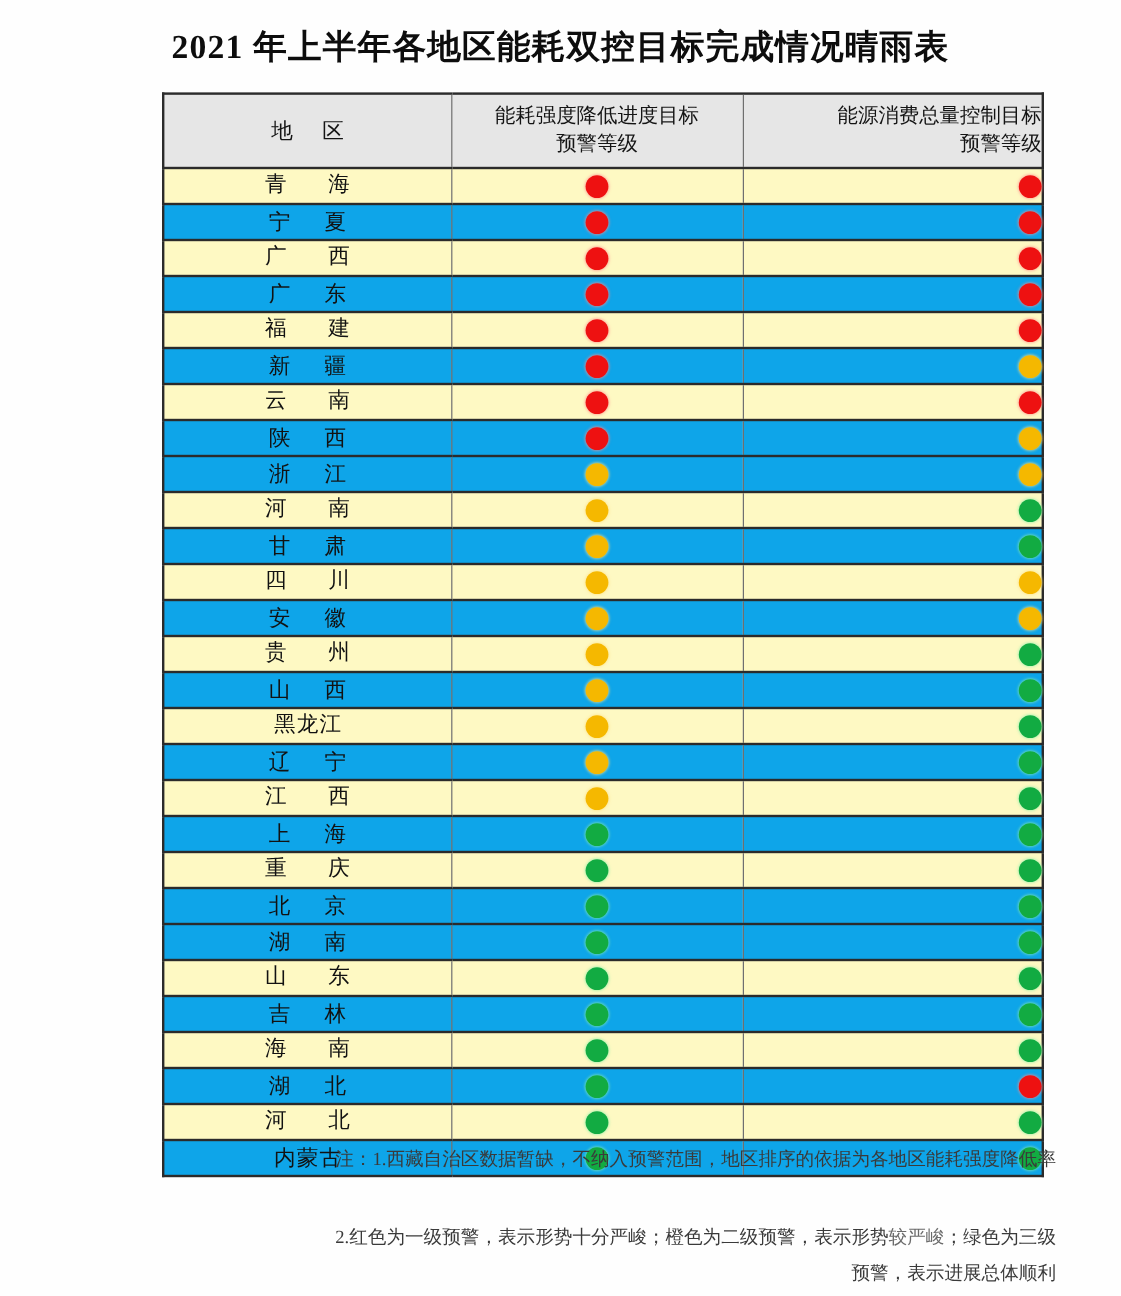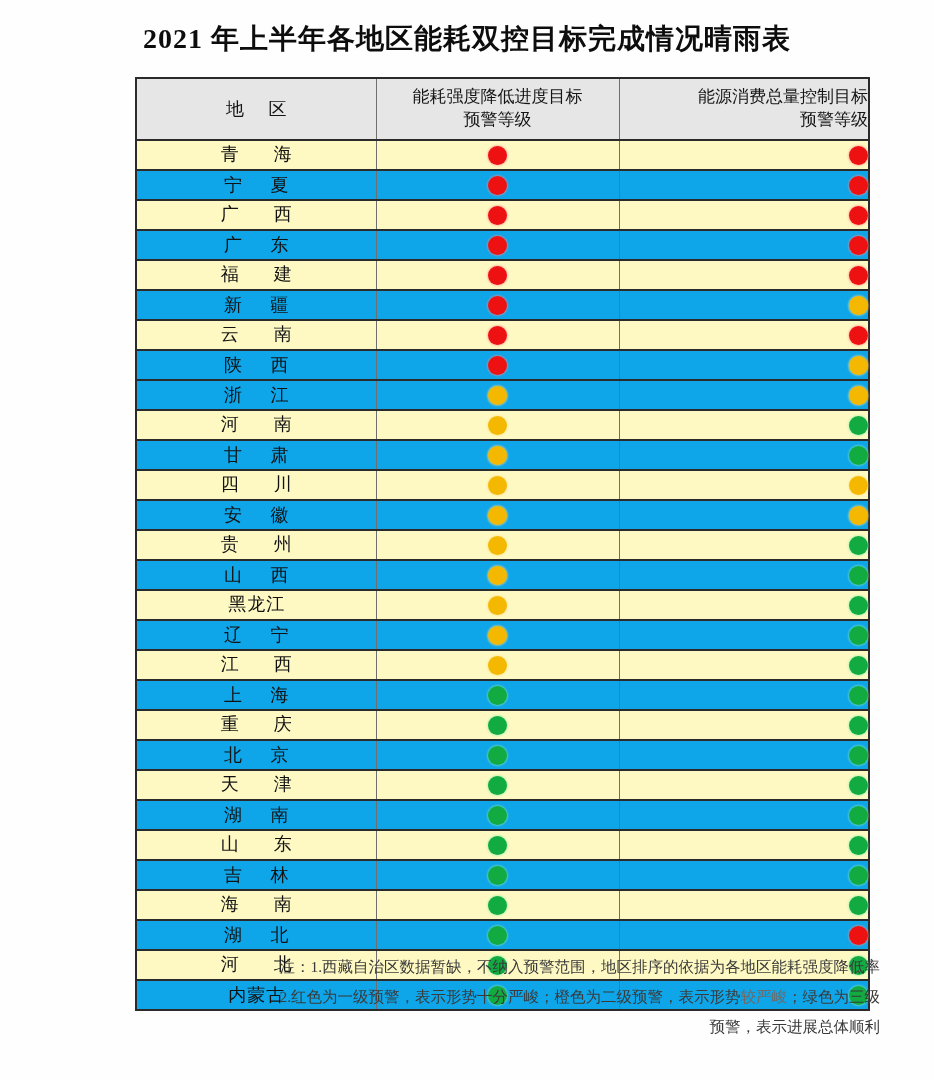--- a/index.html
+++ b/index.html
@@ -122,21 +122,21 @@
     top: 952px;
     width: 740px;
     font-size: 15.5px;
     line-height: 30px;
     color: #3a3a3a;
     font-family: "Liberation Serif", "DejaVu Serif", serif;
     text-align: right;
   }
   .notes .n-line { white-space: nowrap; }
   .notes .n1 { padding-left: 0px; }
-  .notes .n2 { padding-left: 28px; }
+  .notes .n2 { padding-left: 28px; margin-top: 35px; }
   .notes .n3 { padding-left: 44px; }
   .blurred { color: #6b6b6b; filter: blur(0.4px); }
 </style>
 </head>
 <body>
 
 <div id="page">
 
   <div class="title">2021 年上半年各地区能耗双控目标完成情况晴雨表</div>
 
@@ -261,25 +261,20 @@
           <tr class="odd">
             <td class="region"><span class="nm">重 庆</span></td>
             <td class="dotcell"><span class="dot green"></span></td>
             <td class="dotcell"><span class="dot green"></span></td>
           </tr>
           <tr class="even">
             <td class="region"><span class="nm">北 京</span></td>
             <td class="dotcell"><span class="dot green"></span></td>
             <td class="dotcell"><span class="dot green"></span></td>
           </tr>
-          <tr class="odd">
-            <td class="region"><span class="nm">天 津</span></td>
-            <td class="dotcell"><span class="dot green"></span></td>
-            <td class="dotcell"><span class="dot green"></span></td>
-          </tr>
           <tr class="even">
             <td class="region"><span class="nm">湖 南</span></td>
             <td class="dotcell"><span class="dot green"></span></td>
             <td class="dotcell"><span class="dot green"></span></td>
           </tr>
           <tr class="odd">
             <td class="region"><span class="nm">山 东</span></td>
             <td class="dotcell"><span class="dot green"></span></td>
             <td class="dotcell"><span class="dot green"></span></td>
           </tr>

